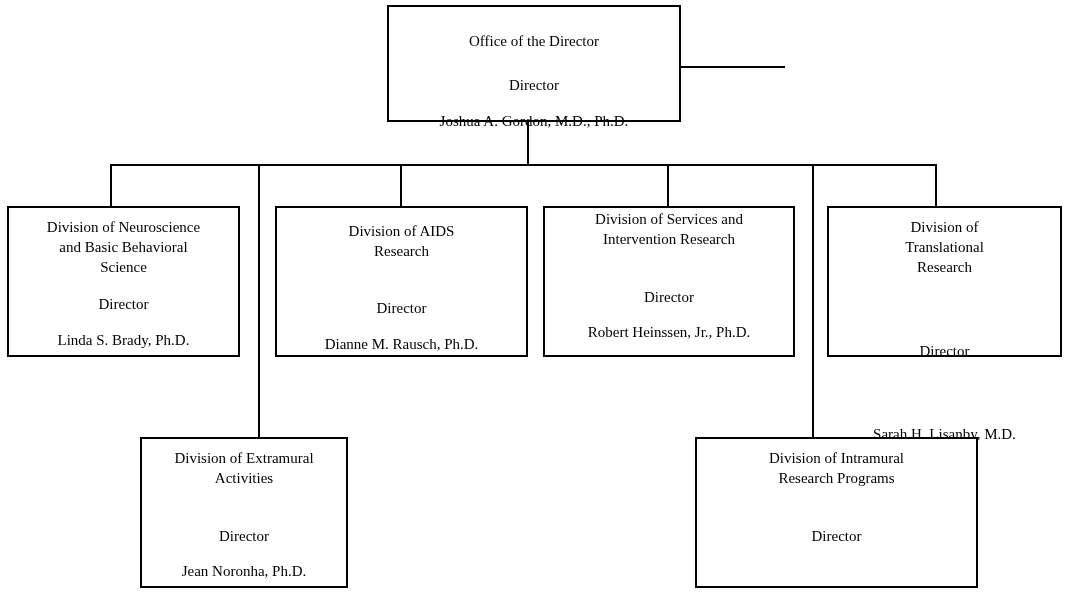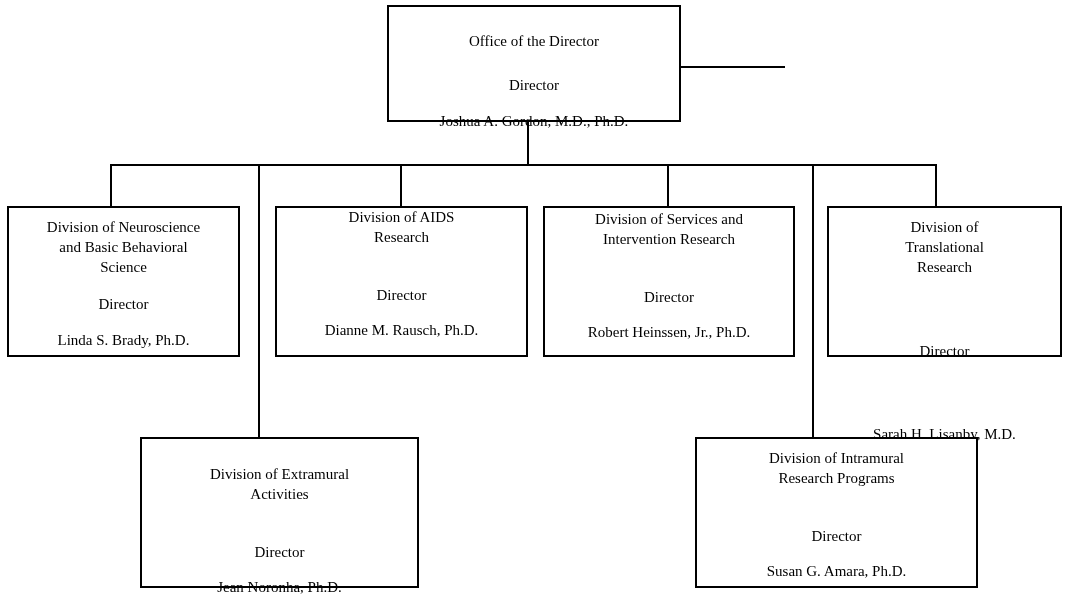--- a/index.html
+++ b/index.html
@@ -90,21 +90,21 @@
   <div class="conn-v" style="left:812px; top:164px; height:275px;"></div>
 
   <div class="node-box" style="left:7px; top:206px; width:233px; height:151px; padding-top:10px;">
     <div class="node-title">Division of Neuroscience
 and Basic Behavioral
 Science</div>
     <div class="node-role" style="margin-top:18px;">Director</div>
     <div class="node-person">Linda S. Brady, Ph.D.</div>
   </div>
 
-  <div class="node-box" style="left:275px; top:206px; width:253px; height:151px; ">
+  <div class="node-box" style="left:275px; top:206px; width:253px; height:151px; padding-top:10px;justify-content:flex-end;">
     <div class="node-title">Division of AIDS
 Research</div>
     <div class="node-role" style="margin-top:38px;">Director</div>
     <div class="node-person">Dianne M. Rausch, Ph.D.</div>
   </div>
 
   <div class="node-box" style="left:543px; top:206px; width:252px; height:151px; padding-top:2px;">
     <div class="node-title">Division of Services and
 Intervention Research</div>
     <div class="node-role" style="margin-top:38px;">Director</div>
@@ -112,27 +112,26 @@
   </div>
 
   <div class="node-box" style="left:827px; top:206px; width:235px; height:151px; padding-top:10px;gap:47px;">
     <div class="node-title">Division of
 Translational
 Research</div>
     <div class="node-role" style="margin-top:18px;">Director</div>
     <div class="node-person">Sarah H. Lisanby, M.D.</div>
   </div>
 
-  <div class="node-box" style="left:140px; top:437px; width:279px; height:151px; padding-top:26px;">
+  <div class="node-box" style="left:140px; top:437px; width:208px; height:151px; padding-top:10px;">
     <div class="node-title">Division of Extramural
 Activities</div>
     <div class="node-role" style="margin-top:38px;">Director</div>
     <div class="node-person">Jean Noronha, Ph.D.</div>
   </div>
 
   <div class="node-box" style="left:695px; top:437px; width:283px; height:151px; padding-top:10px;">
     <div class="node-title">Division of Intramural
 Research Programs</div>
     <div class="node-role" style="margin-top:38px;">Director</div>
-    <div class="node-person">Susan G. Amara, Ph.D.</div>
   </div>
 
 </div>
 
 </body></html>

